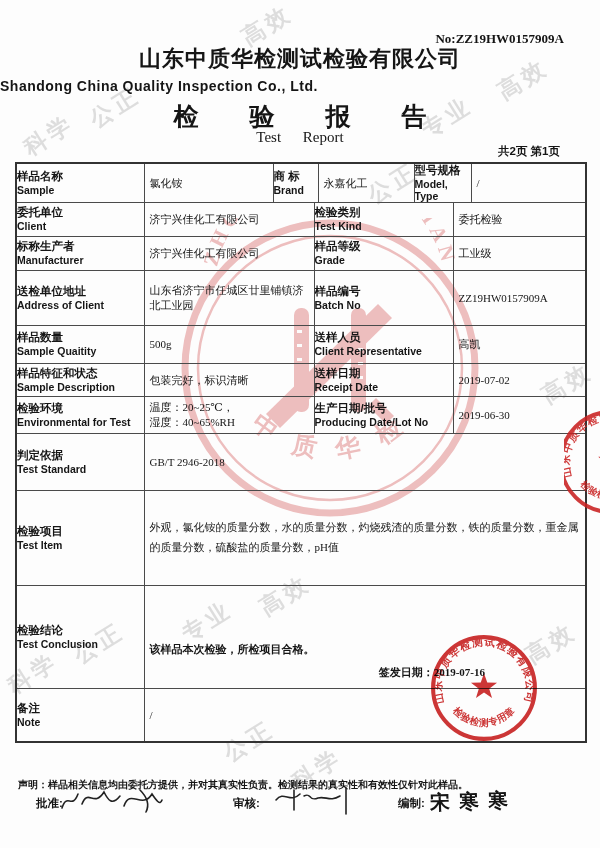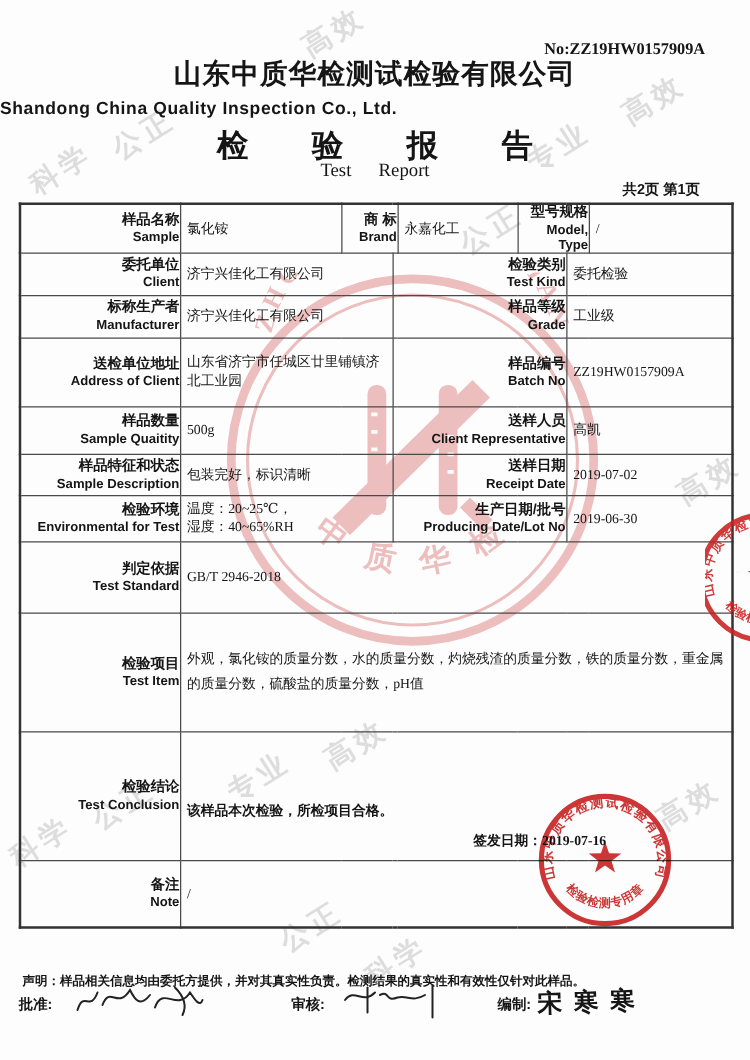--- a/index.html
+++ b/index.html
@@ -19,21 +19,21 @@
             font-weight:700;font-size:25px;letter-spacing:22px;text-indent:22px;z-index:3;}
   .title-en{position:absolute;top:129px;left:0;width:100%;text-align:center;
             font-family:"Liberation Serif",serif;font-weight:400;font-size:15px;
             word-spacing:18px;z-index:3;}
   .pagination{position:absolute;top:144px;right:40px;font-weight:700;font-size:11.5px;z-index:3;}
   
   table.report{position:absolute;left:15px;top:162px;width:570px;border-collapse:collapse;
                table-layout:fixed;z-index:2;background:transparent;}
   table.report td{border:1px solid #4a4a4a;padding:0;vertical-align:middle;overflow:hidden;}
   table.report{border:2px solid #333;}
-  td.lab{text-align:right;}
+  td.lab{text-align:left;}
   .cn{font-weight:700;font-size:11.5px;line-height:1.2;}
   .en{font-weight:700;font-size:10.5px;line-height:1.15;}
   td.val{font-family:"Liberation Serif","DejaVu Serif",serif;font-size:11px;}
   td.val .vt{padding:2px 5px;line-height:1.35;}
   td.conclusion{position:relative;vertical-align:top;font-weight:bold;}
   td.conclusion .vt{padding-top:26px;}
   .issue-date{position:absolute;right:100px;bottom:8px;
               font-family:"Liberation Serif","DejaVu Serif",serif;font-size:11px;}
   
   .declaration{position:absolute;left:18px;top:778px;width:566px;font-weight:700;
@@ -310,21 +310,21 @@
       <polygon fill="#c92020" points="55,40.5 58.2,49.6 67.8,49.8 60.1,55.7 62.9,64.9 55,59.4 47.1,64.9 49.9,55.7 42.2,49.8 51.8,49.6"></polygon>
       <path id="esBot" d="M 23 76 A 40 40 0 0 0 87 76" fill="none"></path>
       <text font-family="Liberation Serif,serif" font-size="9.5" font-weight="bold" fill="#c92020" letter-spacing="0.5">
         <textPath href="#esBot" startOffset="50%" text-anchor="middle">检验检测专用章</textPath>
       </text>
     </svg>
   </div>
 
   <div class="declaration">声明：样品相关信息均由委托方提供，并对其真实性负责。检测结果的真实性和有效性仅针对此样品。</div>
 
-  <span class="sig-label" style="left:15px;top:796px">批准:</span>
+  <span class="sig-label" style="left:36px;top:796px">批准:</span>
   <svg class="sig-svg" style="left:54px;top:782px" width="112" height="36">
     <g fill="none" stroke="#222" stroke-width="1.6" stroke-linecap="round">
       <path d="M8 26 C 13 10, 18 28, 24 12"></path>
       <path d="M28 22 C 34 6, 40 26, 50 10 C 54 18, 58 24, 66 14"></path>
       <path d="M70 24 C 76 6, 88 28, 98 12 C 102 18, 106 24, 108 18"></path>
       <path d="M86 8 C 92 14, 96 22, 92 30"></path>
     </g>
   </svg>
 
   <span class="sig-label" style="left:233px;top:796px">审核:</span>

